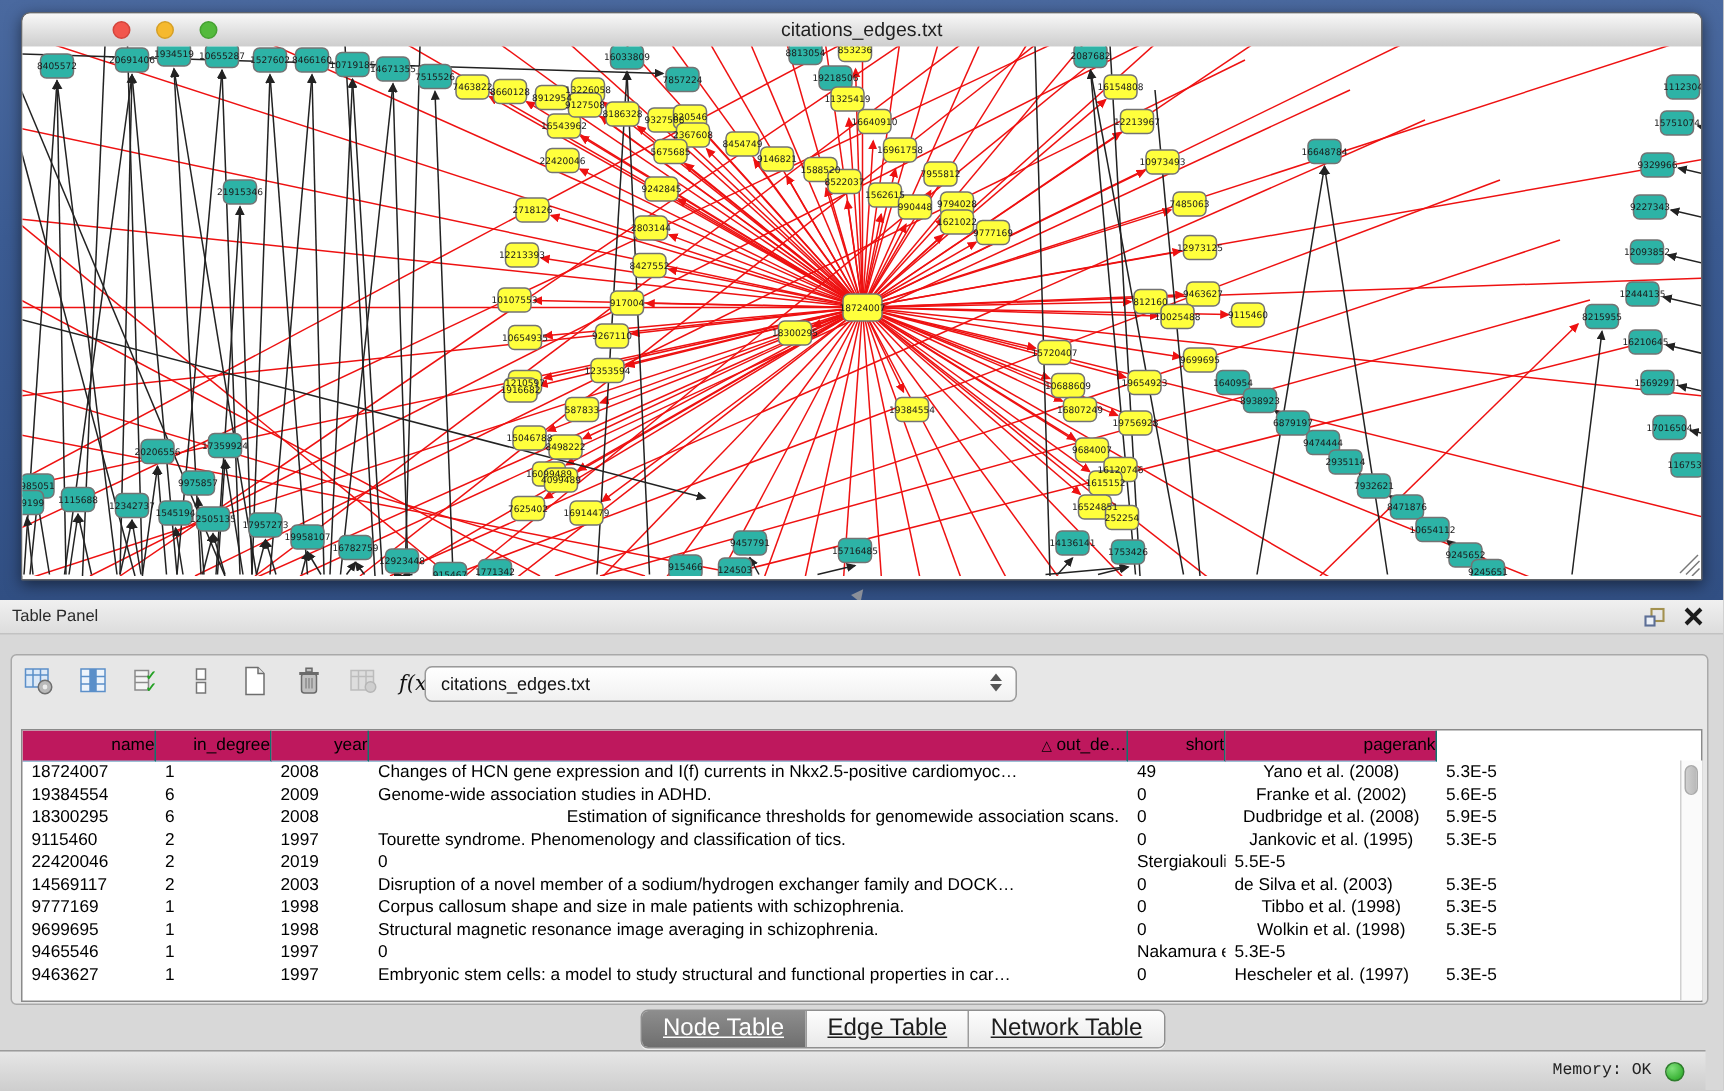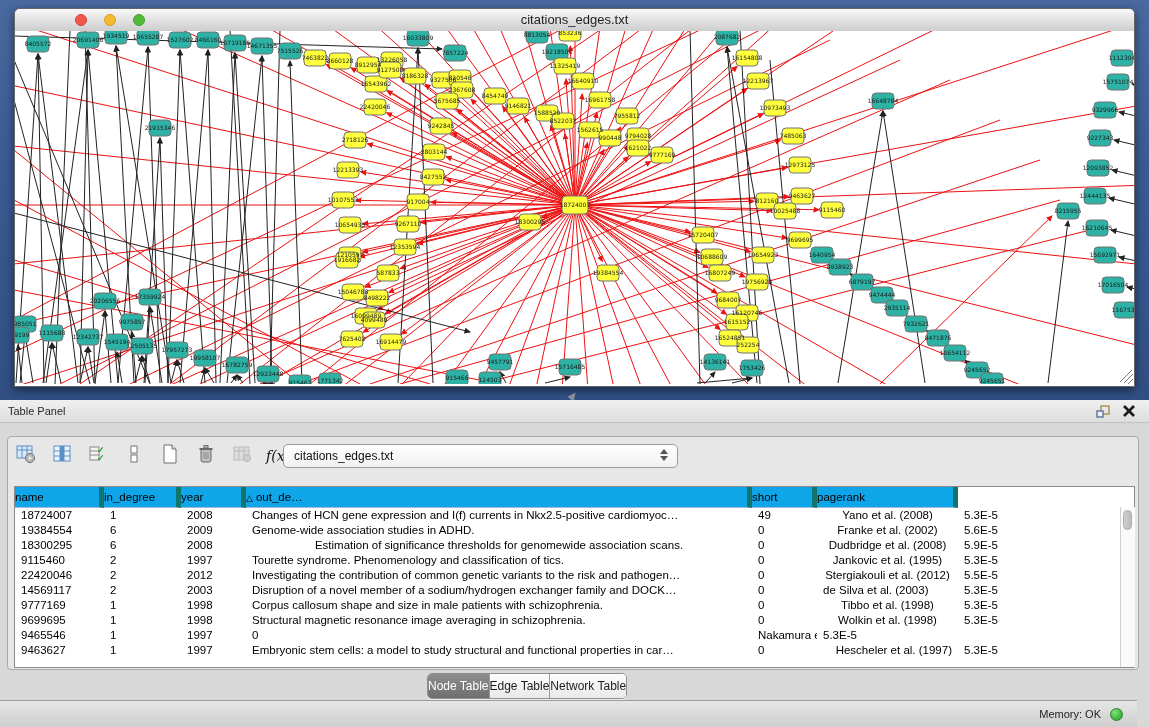--- a/index.html
+++ b/index.html
@@ -34,40 +34,40 @@
         font-size:12px;color:#111;line-height:22px;padding-left:10px;}
   .dd-spin{position:absolute;right:9px;top:4px;display:flex;flex-direction:column;gap:2px;}
   .dd-spin i{width:0;height:0;border-left:4px solid transparent;border-right:4px solid transparent;}
   .dd-up{border-bottom:5px solid #555;}
   .dd-dn{border-top:5px solid #555;}
   
   .tbl{position:absolute;left:14px;top:486px;width:1121px;height:182px;box-sizing:border-box;
         background:#fff;border:1px solid #8a8a8a;overflow:hidden;font-size:11.5px;color:#000;}
   .tr{display:grid;height:15px;line-height:15px;white-space:nowrap;}
   .th-row{height:21px;line-height:21px;}
-  .th{background:#0ea5e9;border-right:5px solid #0f766e;border-bottom:1px solid #9cbfd6;
-       text-align:left;overflow:hidden;font-size:11.5px;}
+  .th{background:#be185d;border-right:1px solid #0f766e;border-bottom:1px solid #9cbfd6;
+       text-align:right;overflow:hidden;font-size:11.5px;}
   .th.first{border-left:none;}
   .td{padding:0 6px;overflow:hidden;text-overflow:clip;}
   .sort-tri{font-size:9px;margin-right:3px;}
   .vscroll{position:absolute;left:1120px;top:507px;width:14px;height:160px;
        background:#fafafa;border-left:1px solid #d0d0d0;}
   .vthumb{position:absolute;left:2px;top:3px;width:9px;height:20px;border-radius:5px;
        background:linear-gradient(90deg,#cfcfcf,#b9b9b9);border:1px solid #aaa;box-sizing:border-box;}
   
   .segmented{position:absolute;left:427px;top:673px;height:24px;display:flex;
        border:1px solid #8f8f8f;border-radius:5px;overflow:hidden;background:#f4f4f4;
        box-shadow:0 1px 0 rgba(255,255,255,.6);}
-  .seg{font-size:12px;line-height:24px;padding:0 0;color:#1d1d1d;
-       background:linear-gradient(#fdfdfd,#e9e9e9);border-right:1px solid #9b9b9b;}
+  .seg{font-size:16px;line-height:24px;padding:0 14px;color:#1d1d1d;
+       background:linear-gradient(#fdfdfd,#e9e9e9);border-right:1px solid #9b9b9b;text-decoration:underline;}
   .seg:last-child{border-right:none;}
   .seg.active{background:linear-gradient(#8d8d8d,#6f6f6f);color:#fff;}
   
   .statusbar{position:absolute;left:0;top:700px;width:1137px;height:27px;
-       background:linear-gradient(#e6e6e6,#cdcdcd);border-top:1px solid #9b9b9b;}
+       background:linear-gradient(#e6e6e6,#cdcdcd);border-top:1px solid #9b9b9b;font-family:Liberation Mono, monospace;}
   .mem-label{position:absolute;right:36px;top:0;font-size:11px;line-height:26px;color:#222;}
   .led{position:absolute;right:14px;top:7px;width:13px;height:13px;border-radius:50%;
        background:radial-gradient(circle at 35% 30%,#7fe07a,#3cb438 70%);border:1px solid #2e7d2c;box-sizing:border-box;}
 </style>
 </head>
 <body>
 
 <div id="stage">
 
   <div class="navy"></div>
@@ -688,41 +688,40 @@
         <div class="td" style="text-align:left">Genome-wide association studies in ADHD.</div>
         <div class="td" style="text-align:left">0</div>
         <div class="td" style="text-align:center">Franke et al. (2002)</div>
         <div class="td" style="text-align:left">5.6E-5</div>
         <div></div>
       </div>
       <div class="tr" style="grid-template-columns:89px 77px 65px 506px 65px 141px 134px 1fr">
         <div class="td" style="text-align:left">18300295</div>
         <div class="td" style="text-align:left">6</div>
         <div class="td" style="text-align:left">2008</div>
-        <div class="td" style="text-align:center">Estimation of significance thresholds for genomewide association scans.</div>
+        <div class="td" style="text-align:right">Estimation of significance thresholds for genomewide association scans.</div>
         <div class="td" style="text-align:left">0</div>
         <div class="td" style="text-align:center">Dudbridge et al. (2008)</div>
         <div class="td" style="text-align:left">5.9E-5</div>
         <div></div>
       </div>
       <div class="tr" style="grid-template-columns:89px 77px 65px 506px 65px 141px 134px 1fr">
         <div class="td" style="text-align:left">9115460</div>
         <div class="td" style="text-align:left">2</div>
         <div class="td" style="text-align:left">1997</div>
         <div class="td" style="text-align:left">Tourette syndrome. Phenomenology and classification of tics.</div>
         <div class="td" style="text-align:left">0</div>
         <div class="td" style="text-align:center">Jankovic et al. (1995)</div>
         <div class="td" style="text-align:left">5.3E-5</div>
         <div></div>
       </div>
       <div class="tr" style="grid-template-columns:89px 77px 65px 506px 65px 141px 134px 1fr">
         <div class="td" style="text-align:left">22420046</div>
         <div class="td" style="text-align:left">2</div>
-        <div class="td" style="text-align:left">2012</div>
-        <div class="td" style="text-align:left">Investigating the contribution of common genetic variants to the risk and pathogen…</div>
+        <div class="td" style="text-align:left">2019</div>
         <div class="td" style="text-align:left">0</div>
         <div class="td" style="text-align:center">Stergiakouli et al. (2012)</div>
         <div class="td" style="text-align:left">5.5E-5</div>
         <div></div>
       </div>
       <div class="tr" style="grid-template-columns:89px 77px 65px 506px 65px 141px 134px 1fr">
         <div class="td" style="text-align:left">14569117</div>
         <div class="td" style="text-align:left">2</div>
         <div class="td" style="text-align:left">2003</div>
         <div class="td" style="text-align:left">Disruption of a novel member of a sodium/hydrogen exchanger family and DOCK…</div>
@@ -759,21 +758,21 @@
         <div class="td" style="text-align:center">Nakamura et al. (1997)</div>
         <div class="td" style="text-align:left">5.3E-5</div>
         <div></div>
       </div>
       <div class="tr" style="grid-template-columns:89px 77px 65px 506px 65px 141px 134px 1fr">
         <div class="td" style="text-align:left">9463627</div>
         <div class="td" style="text-align:left">1</div>
         <div class="td" style="text-align:left">1997</div>
         <div class="td" style="text-align:left">Embryonic stem cells: a model to study structural and functional properties in car…</div>
         <div class="td" style="text-align:left">0</div>
-        <div class="td" style="text-align:right">Hescheler et al. (1997)</div>
+        <div class="td" style="text-align:left">Hescheler et al. (1997)</div>
         <div class="td" style="text-align:left">5.3E-5</div>
         <div></div>
       </div>
     </div>
   <div class="vscroll">
     <div class="vthumb"></div>
   </div>
 
   <div class="segmented" id="tabs">
       <div class="seg active">Node Table</div>

